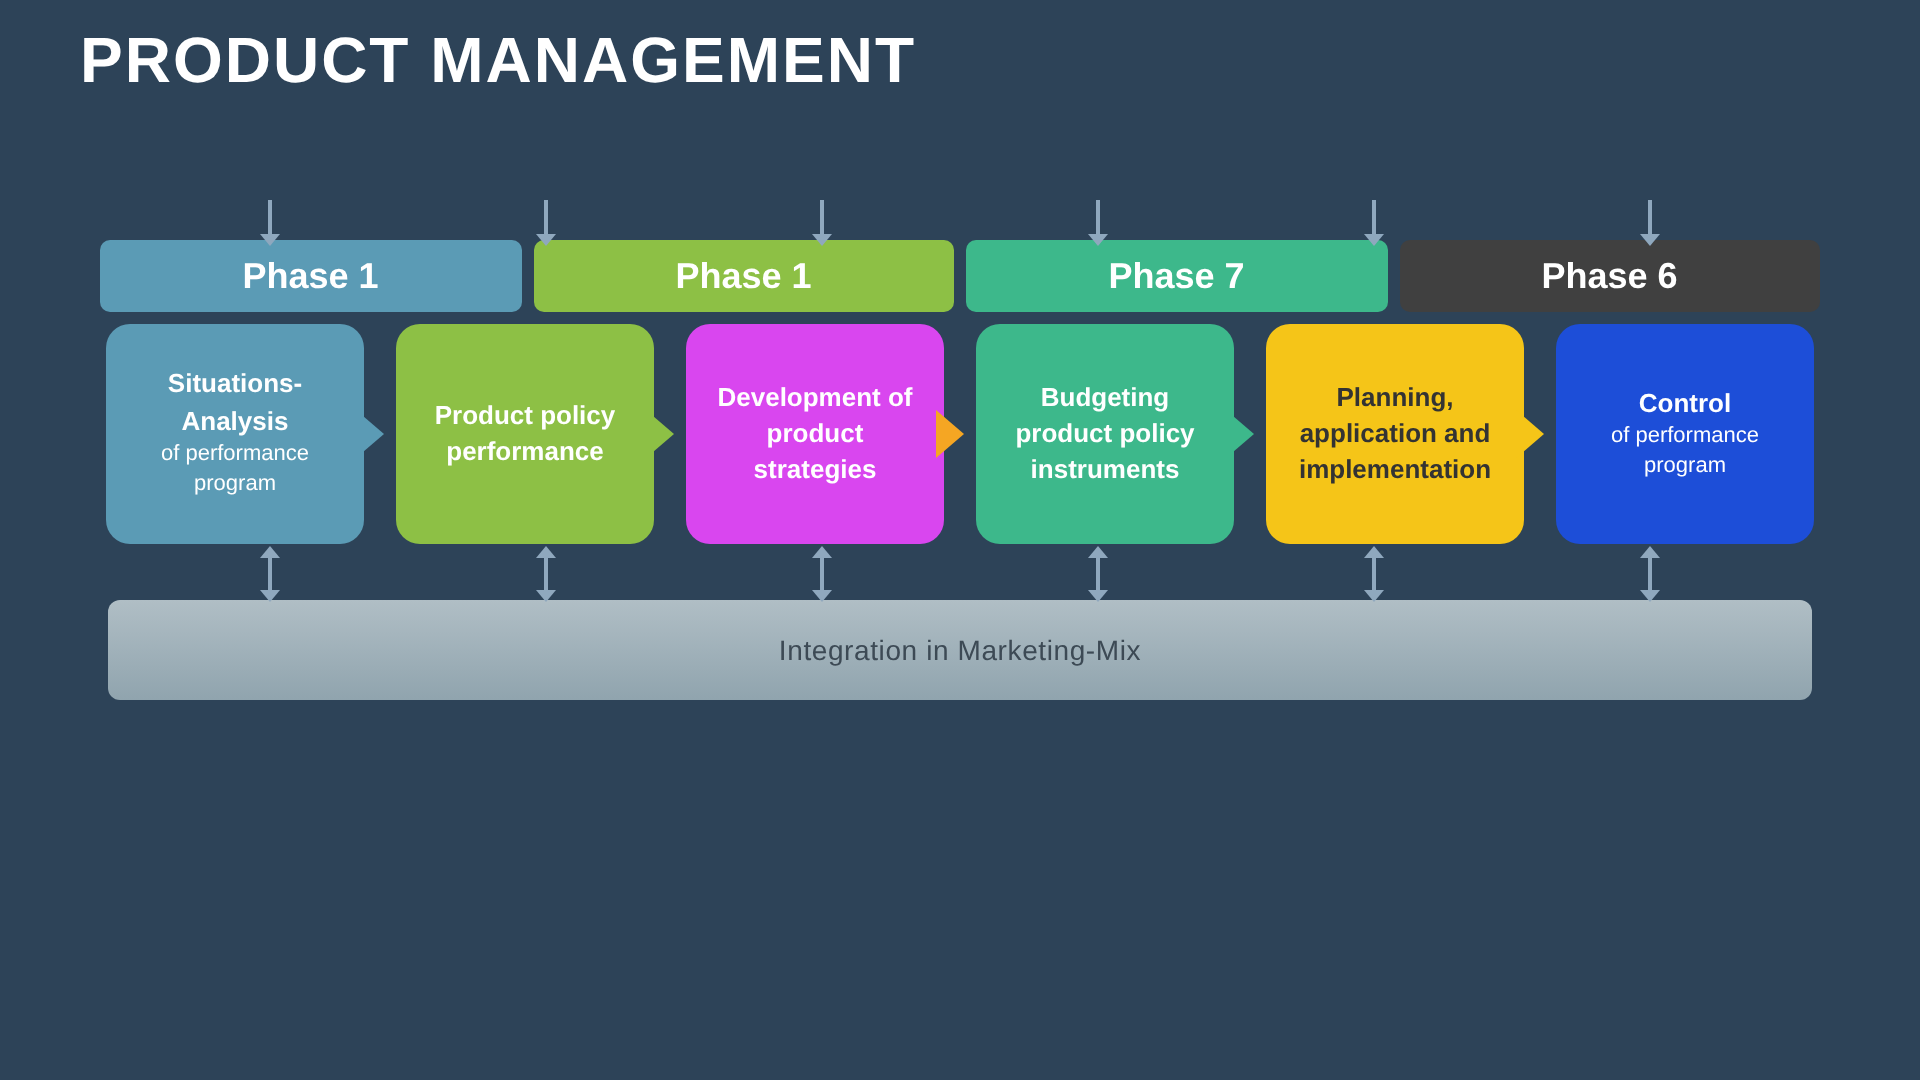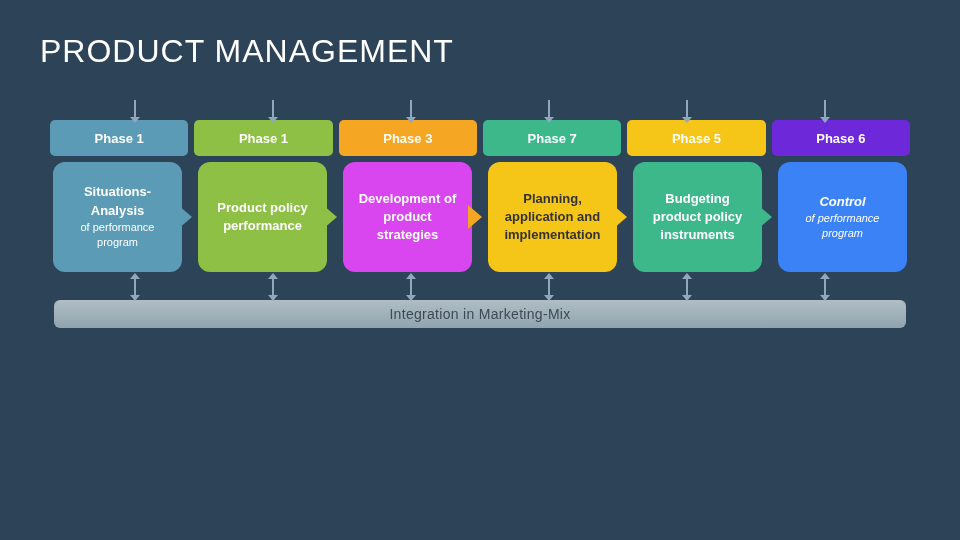--- a/index.html
+++ b/index.html
@@ -8,22 +8,22 @@
       height: 540px;
       background-color: #2d4358;
       font-family: 'Arial', sans-serif;
       overflow: hidden;
       position: relative;
     }
 
     .title {
       color: #ffffff;
       font-size: 32px;
-      font-weight: 400;
-      padding: 33px 40px 0 40px;
+      font-weight: 700;
+      padding: 12px 40px 0 40px;
       letter-spacing: 1px;
     }
 
     .diagram-container {
       position: absolute;
       top: 100px;
       left: 50px;
       right: 50px;
     }
 
@@ -68,29 +68,29 @@
 
     .phase-header {
       flex: 1;
       height: 36px;
       border-radius: 5px;
       display: flex;
       align-items: center;
       justify-content: center;
       color: white;
       font-weight: 700;
-      font-size: 13px;
+      font-size: 18px;
     }
 
     .phase-1-color { background-color: #5b9bb5; }
     .phase-2-color { background-color: #8dc045; }
     .phase-3-color { background-color: #f5a623; }
     .phase-4-color { background-color: #3db88b; }
     .phase-5-color { background-color: #f5c518; }
-    .phase-6-color { background-color: #6d28d9; }
+    .phase-6-color { background-color: #404040; }
 
     
     .content-row {
       display: flex;
       align-items: center;
       gap: 10px;
       margin-bottom: 6px;
       position: relative;
     }
 
@@ -116,21 +116,21 @@
       line-height: 1.4;
       margin: 0 3px;
       position: relative;
     }
 
     .content-box-1 { background-color: #5b9bb5; }
     .content-box-2 { background-color: #8dc045; }
     .content-box-3 { background-color: #d946ef; }
     .content-box-4 { background-color: #3db88b; }
     .content-box-5 { background-color: #f5c518; color: #333; }
-    .content-box-6 { background-color: #3b82f6; font-style: italic; }
+    .content-box-6 { background-color: #1d4ed8; }
 
     
     .arrow-right {
       width: 0;
       height: 0;
       border-top: 12px solid transparent;
       border-bottom: 12px solid transparent;
       border-left: 14px solid;
       position: absolute;
       right: -7px;
@@ -191,21 +191,21 @@
       left: -4px;
       border-left: 5px solid transparent;
       border-right: 5px solid transparent;
       border-top: 6px solid #8fa8be;
     }
 
     
     .integration-bar {
       background: linear-gradient(to bottom, #b0bec5, #90a4ae);
       border-radius: 6px;
-      height: 28px;
+      height: 50px;
       display: flex;
       align-items: center;
       justify-content: center;
       color: #3d4a55;
       font-size: 14px;
       font-weight: 500;
       letter-spacing: 0.3px;
       margin: 0 4px;
     }
   </style>
@@ -233,23 +233,21 @@
         <div class="arrow-down"></div>
       </div>
     <div class="top-arrow-line">
         <div class="arrow-down"></div>
       </div>
   </div>
 
   <div class="phases-row">
     <div class="phase-header phase-1-color">Phase 1</div>
     <div class="phase-header phase-2-color">Phase 1</div>
-    <div class="phase-header phase-3-color">Phase 3</div>
     <div class="phase-header phase-4-color">Phase 7</div>
-    <div class="phase-header phase-5-color">Phase 5</div>
     <div class="phase-header phase-6-color">Phase 6</div>
   </div>
 
   <div class="content-row">
 
     <div class="content-box-wrapper" style="position:relative;">
       <div class="content-box content-box-1">
         <div>
           <div class="main-text">Situations-Analysis</div>
           <div class="sub-text">of performance program</div>
@@ -272,40 +270,40 @@
       <div class="content-box content-box-3">
         <div>
           <div class="main-text">Development of product strategies</div>
           <div class="sub-text"></div>
         </div>
       </div>
       <div class="arrow-right arrow-right-3"></div>
     </div>
 
     <div class="content-box-wrapper" style="position:relative;">
+      <div class="content-box content-box-4">
+        <div>
+          <div class="main-text">Budgeting product policy instruments</div>
+          <div class="sub-text"></div>
+        </div>
+      </div>
+      <div class="arrow-right arrow-right-4"></div>
+    </div>
+
+    <div class="content-box-wrapper" style="position:relative;">
       <div class="content-box content-box-5">
         <div>
           <div class="main-text">Planning, application and implementation</div>
           <div class="sub-text"></div>
         </div>
       </div>
       <div class="arrow-right arrow-right-5"></div>
     </div>
 
     <div class="content-box-wrapper" style="position:relative;">
-      <div class="content-box content-box-4">
-        <div>
-          <div class="main-text">Budgeting product policy instruments</div>
-          <div class="sub-text"></div>
-        </div>
-      </div>
-      <div class="arrow-right arrow-right-4"></div>
-    </div>
-
-    <div class="content-box-wrapper" style="position:relative;">
       <div class="content-box content-box-6">
         <div>
           <div class="main-text">Control</div>
           <div class="sub-text">of performance program</div>
         </div>
       </div>
     </div>
 
   </div>
 

